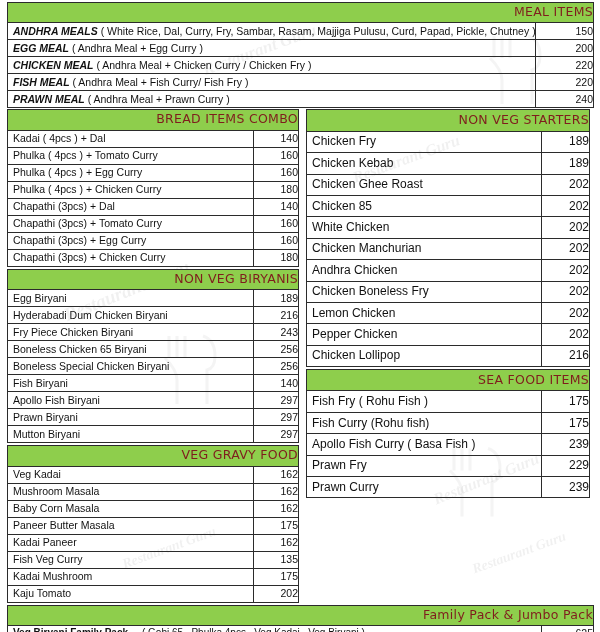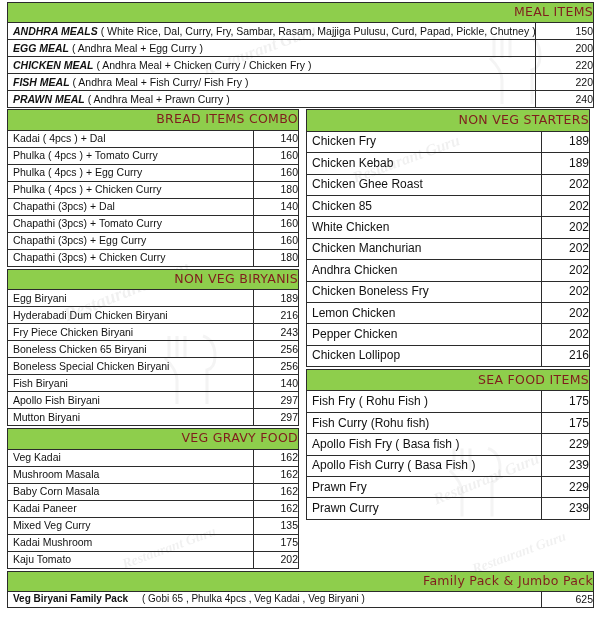--- a/index.html
+++ b/index.html
@@ -240,20 +240,24 @@
               </tr>
             <tr>
                 <td class="item">Fish Biryani</td>
                 <td class="price">140</td>
               </tr>
             <tr>
                 <td class="item">Apollo Fish Biryani</td>
                 <td class="price">297</td>
               </tr>
             <tr>
+                <td class="item">Prawn Biryani</td>
+                <td class="price">297</td>
+              </tr>
+            <tr>
                 <td class="item">Mutton Biryani</td>
                 <td class="price">297</td>
               </tr>
           </tbody>
         </table>
 
         <div class="spacer"></div>
 
         <table class="mt" id="veg-gravy-items">
           <colgroup>
@@ -270,25 +274,29 @@
               </tr>
             <tr>
                 <td class="item">Mushroom Masala</td>
                 <td class="price">162</td>
               </tr>
             <tr>
                 <td class="item">Baby Corn Masala</td>
                 <td class="price">162</td>
               </tr>
             <tr>
+                <td class="item">Paneer Butter Masala</td>
+                <td class="price">175</td>
+              </tr>
+            <tr>
                 <td class="item">Kadai Paneer</td>
                 <td class="price">162</td>
               </tr>
             <tr>
-                <td class="item">Mixed Veg Curry</td>
+                <td class="item">Fish Veg Curry</td>
                 <td class="price">135</td>
               </tr>
             <tr>
                 <td class="item">Kadai Mushroom</td>
                 <td class="price">175</td>
               </tr>
             <tr>
                 <td class="item">Kaju Tomato</td>
                 <td class="price">202</td>
               </tr>
@@ -367,24 +375,20 @@
             </tr>
             <tr>
                 <td class="item">Fish Fry ( Rohu Fish )</td>
                 <td class="price">175</td>
               </tr>
             <tr>
                 <td class="item">Fish Curry (Rohu fish)</td>
                 <td class="price">175</td>
               </tr>
             <tr>
-                <td class="item">Apollo Fish Fry ( Basa fish )</td>
-                <td class="price">229</td>
-              </tr>
-            <tr>
                 <td class="item">Apollo Fish Curry ( Basa Fish )</td>
                 <td class="price">239</td>
               </tr>
             <tr>
                 <td class="item">Prawn Fry</td>
                 <td class="price">229</td>
               </tr>
             <tr>
                 <td class="item">Prawn Curry</td>
                 <td class="price">239</td>

